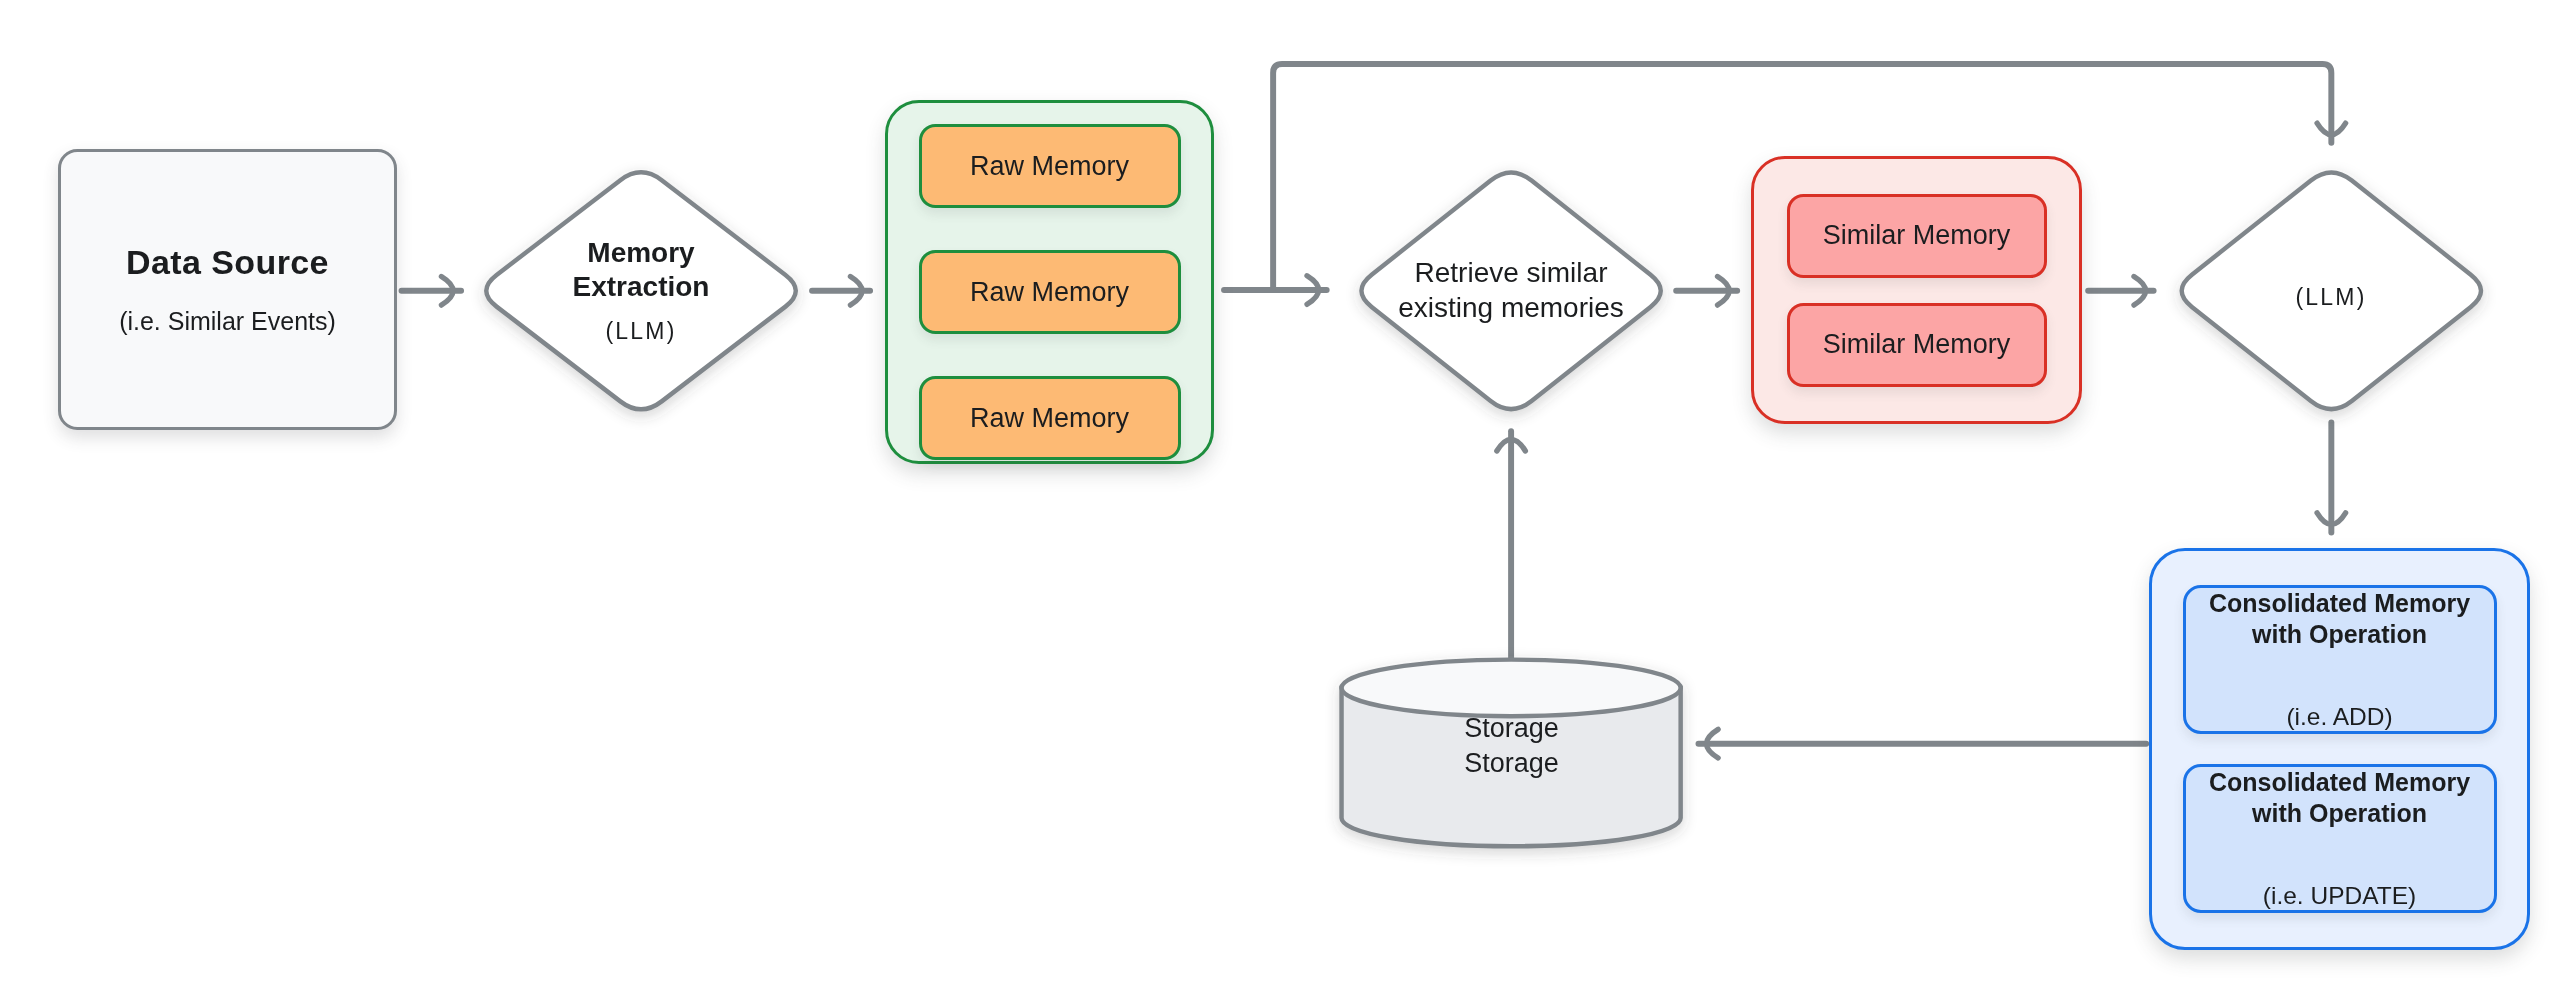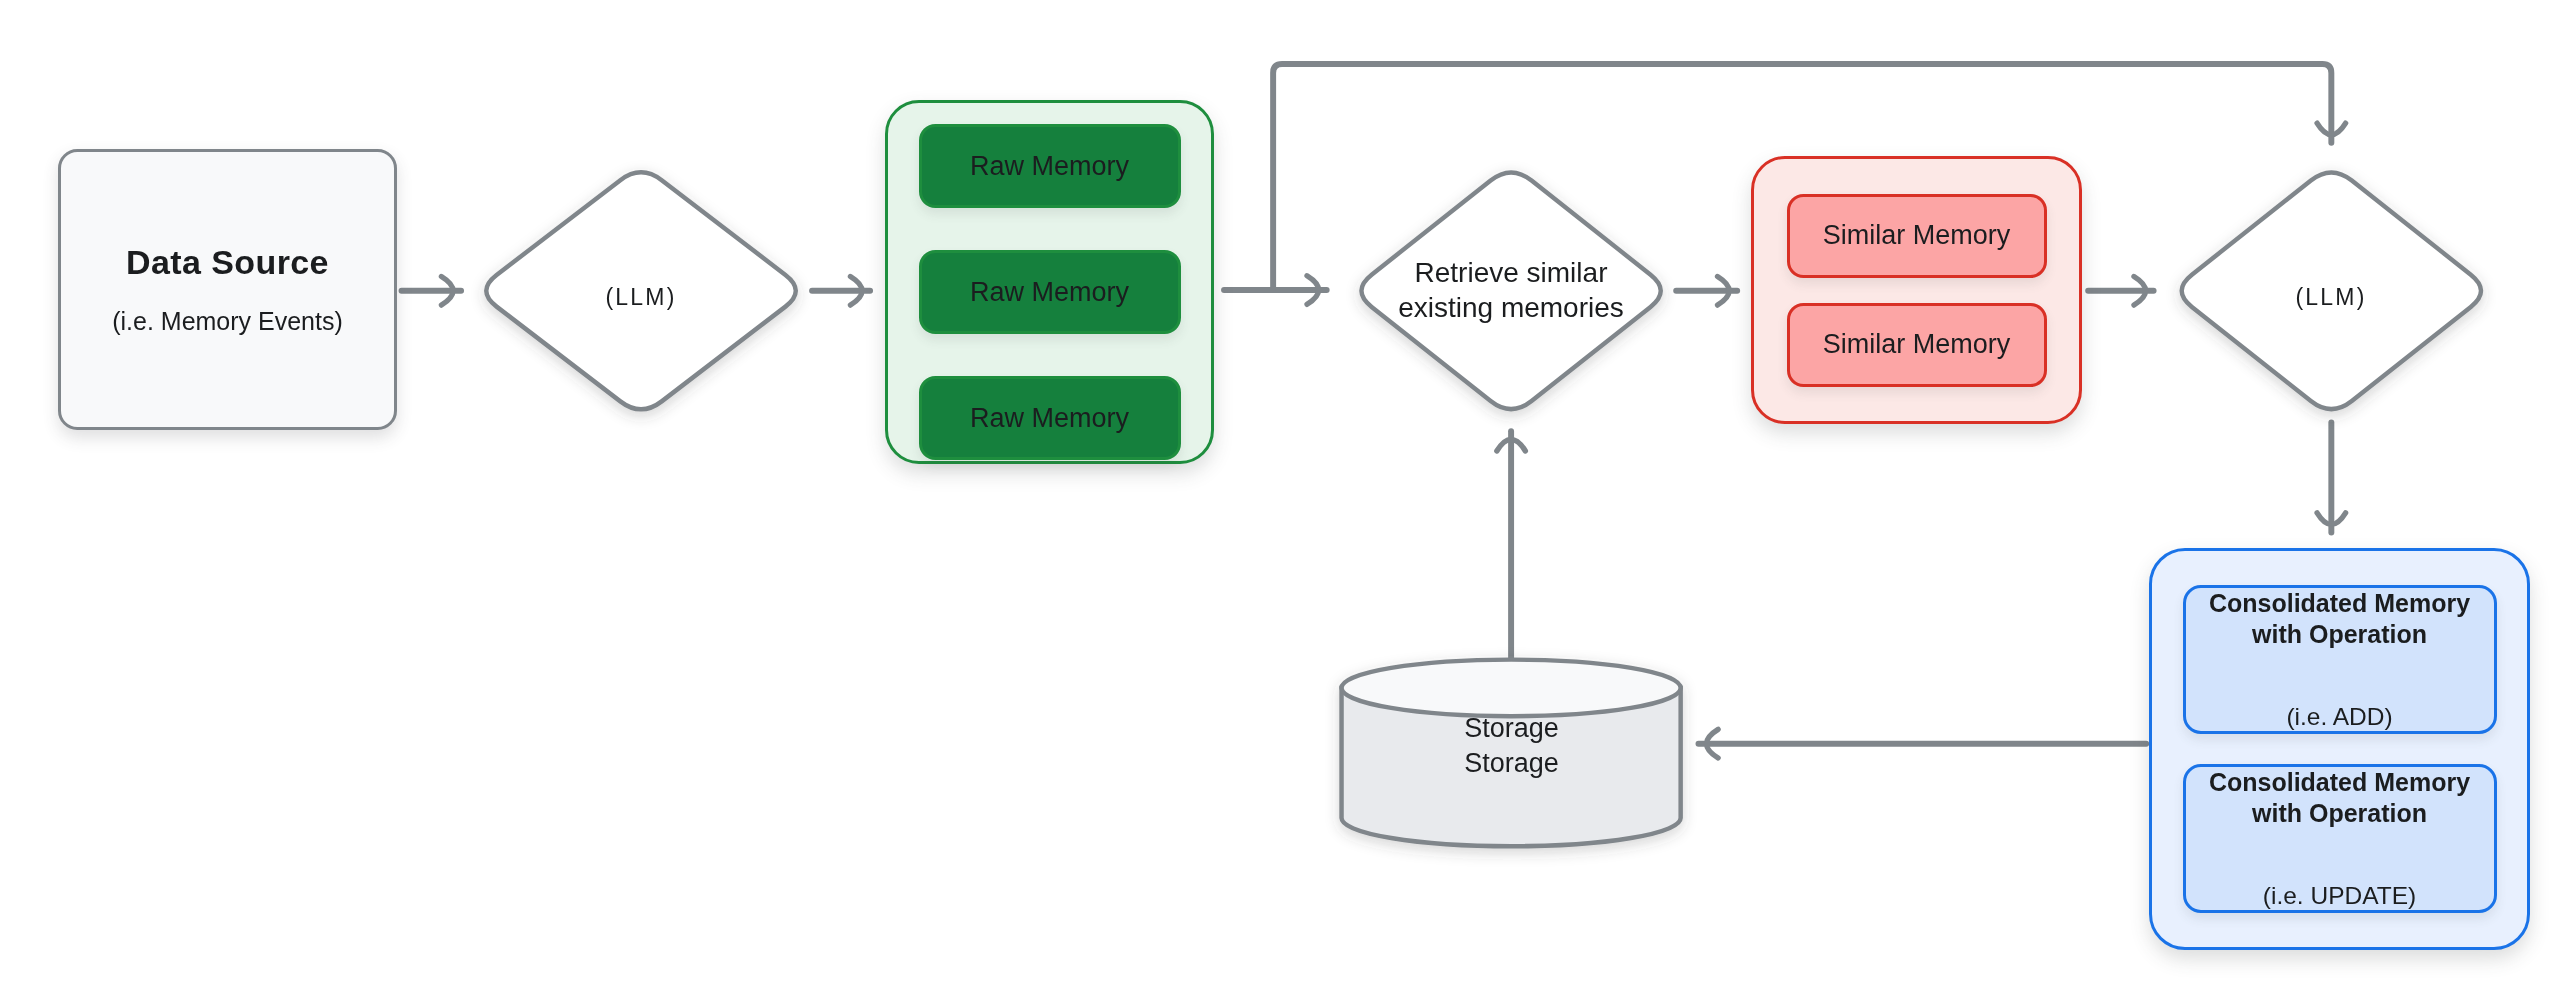--- a/index.html
+++ b/index.html
@@ -21,21 +21,21 @@
   .ds-title{font-size:34px;font-weight:700;letter-spacing:0.4px;}
   .ds-sub{font-size:25px;margin-top:6px;}
 
   
   .container{box-shadow:0 9px 19.3px rgba(60,64,67,.18);}
   .green-container{
     left:885px;top:100px;width:329px;height:364px;border-radius:34px;
     background:#e6f4ea;border:3.7px solid #1e8e3e;gap:22px;
   }
   .green-item{
-    width:262px;height:84px;border-radius:16.4px;background:#15803d;border:3.7px solid #1e8e3e;
+    width:262px;height:84px;border-radius:16.4px;background:#fdba74;border:3.7px solid #1e8e3e;
     display:flex;align-items:center;justify-content:center;font-size:27px;font-weight:500;
     box-shadow:0 6px 10.4px rgba(60,64,67,.10);box-sizing:border-box;margin-top:20px;
   }
   .red-container{
     left:1751px;top:156px;width:331px;height:268px;border-radius:34px;
     background:#fce8e6;border:3.7px solid #d93025;gap:25px;
   }
   .red-item{
     width:260px;height:84px;border-radius:16.4px;background:#fca5a5;border:3.7px solid #d93025;
     display:flex;align-items:center;justify-content:center;font-size:27px;font-weight:500;
@@ -97,21 +97,21 @@
   </g>
 
   <g filter="url(#softshadow)">
     <path d="M 1804 925 L 1804 1100 A 228 38 0 0 0 2260 1100 L 2260 925 Z" fill="#e8eaed" stroke="#80868b" stroke-width="6"></path>
     <ellipse cx="2032" cy="925" rx="228" ry="38" fill="#f8f9fa" stroke="#80868b" stroke-width="6"></ellipse>
   </g>
 </svg>
 
 <div class="node data-source">
   <div class="ds-title">Data Source</div>
-  <div class="ds-sub">(i.e. Memory Events)</div>
+  <div class="ds-sub">(i.e. Similar Events)</div>
 </div>
 
 <div class="node container green-container">
   <div class="green-item">Raw Memory</div>
   <div class="green-item">Raw Memory</div>
   <div class="green-item">Raw Memory</div>
 </div>
 
 <div class="node container red-container">
   <div class="red-item">Similar Memory</div>
@@ -123,20 +123,21 @@
     <div class="bi-title">Consolidated Memory with Operation</div>
     <div class="bi-sub">(i.e. ADD)</div>
   </div>
   <div class="blue-item">
     <div class="bi-title">Consolidated Memory with Operation</div>
     <div class="bi-sub">(i.e. UPDATE)</div>
   </div>
 </div>
 
 <div class="label diamond-label d1-label">
+  <div class="dl-title">Memory Extraction</div>
   <div class="dl-sub">(LLM)</div>
 </div>
 
 <div class="label d2-label">
   <div class="dl-plain">Retrieve similar existing memories</div>
 </div>
 
 <div class="label diamond-label d3-label">
   <div class="dl-sub">(LLM)</div>
 </div>

